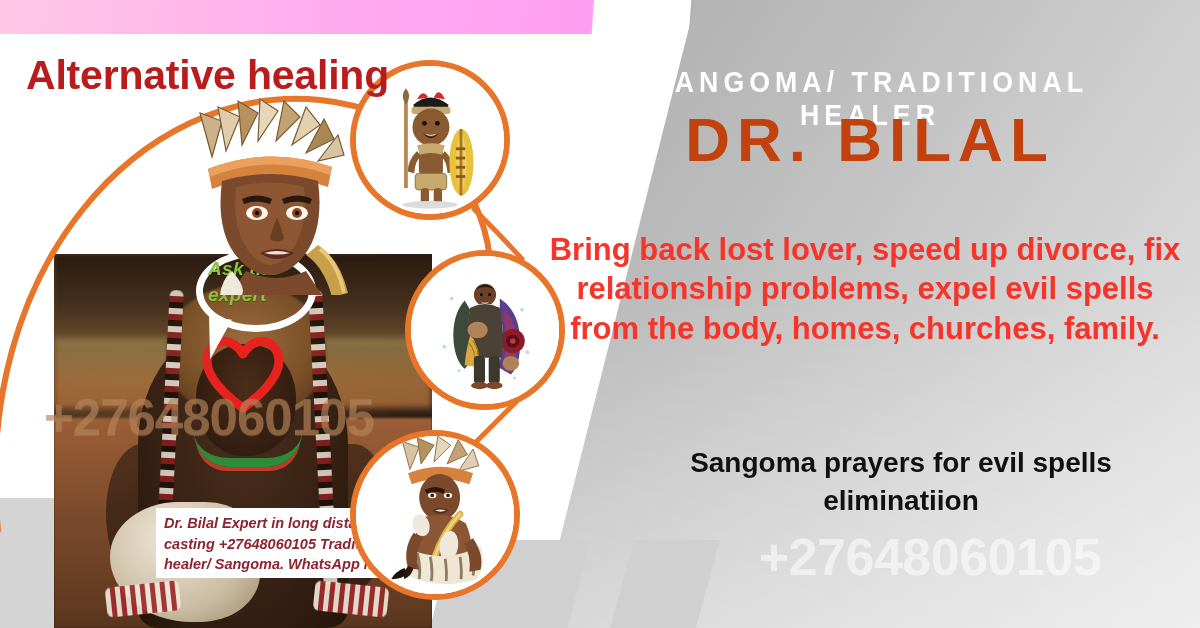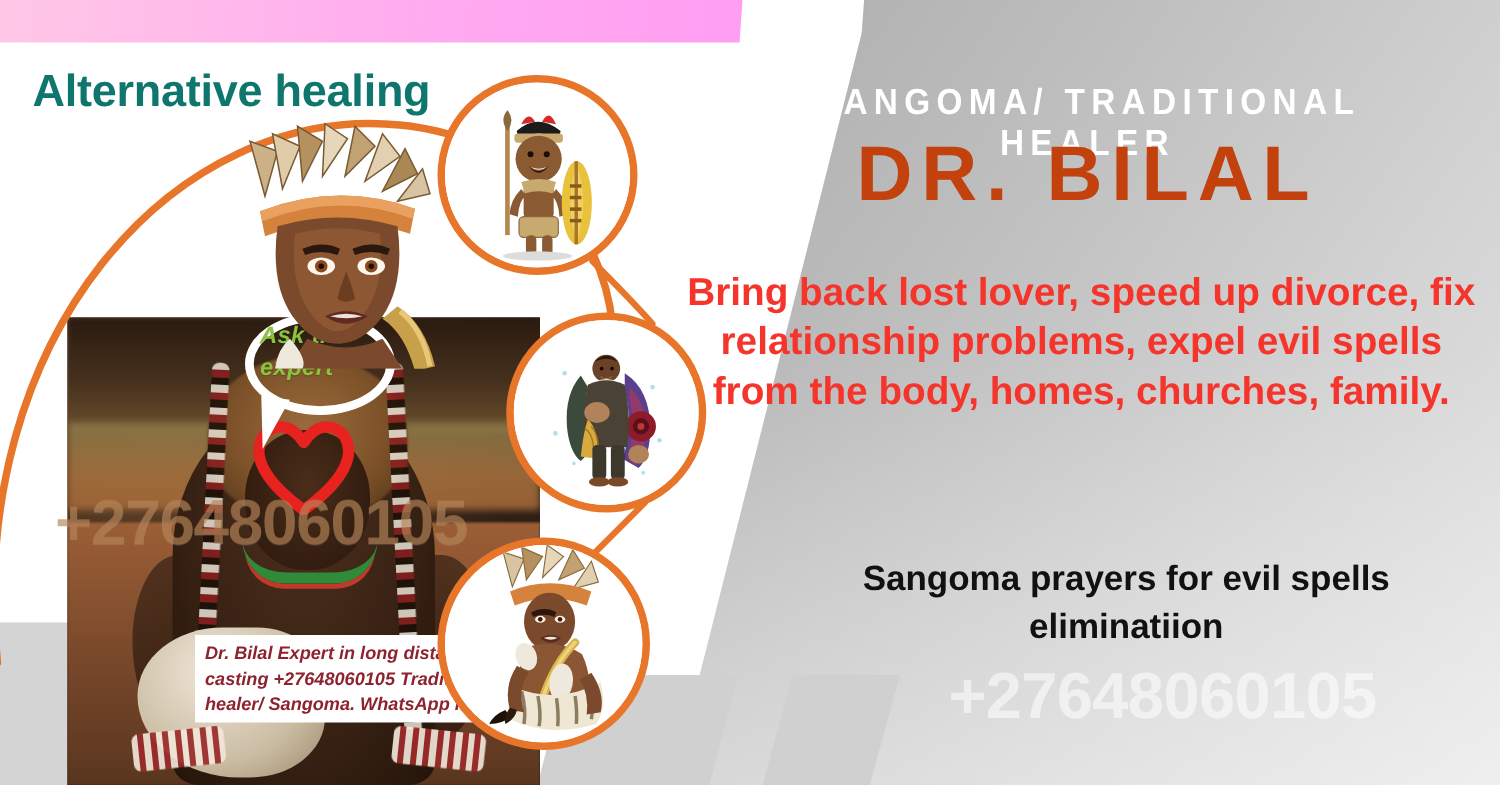--- a/index.html
+++ b/index.html
@@ -200,41 +200,41 @@
   .circ-3{left:350px;top:430px;width:170px;height:170px;}
   .circ svg{width:100%;height:100%;display:block;}
 
   
   .connector{position:absolute;pointer-events:none;}
   .connector svg{display:block;}
 
   
   .alt-title{
     position:absolute;left:26px;top:52px;
-    font-size:36px;font-weight:bold;color:#0f766e;letter-spacing:-.2px;
+    font-size:41px;font-weight:bold;color:#b91c1c;letter-spacing:-.2px;
   }
 
   
   .kicker{
     position:absolute;left:560px;top:66px;width:620px;
     text-align:center;
     font-size:29px;font-weight:bold;color:#ffffff;
     letter-spacing:5.5px;
     font-stretch:condensed;
     transform:scaleX(.92);
     transform-origin:center;
   }
   .headline{
     position:absolute;left:560px;top:104px;width:620px;
     text-align:center;
     font-size:62px;font-weight:bold;color:#c2410c;
     letter-spacing:7px;
   }
   .body-red{
-    position:absolute;left:540px;top:214px;width:650px;
+    position:absolute;left:540px;top:230px;width:650px;
     text-align:center;
     font-size:31px;font-weight:bold;line-height:1.27;
     color:#f5352b;
   }
   .body-black{
     position:absolute;left:616px;top:444px;width:570px;
     text-align:center;
     font-size:28px;font-weight:bold;line-height:1.35;
     color:#111111;
   }

